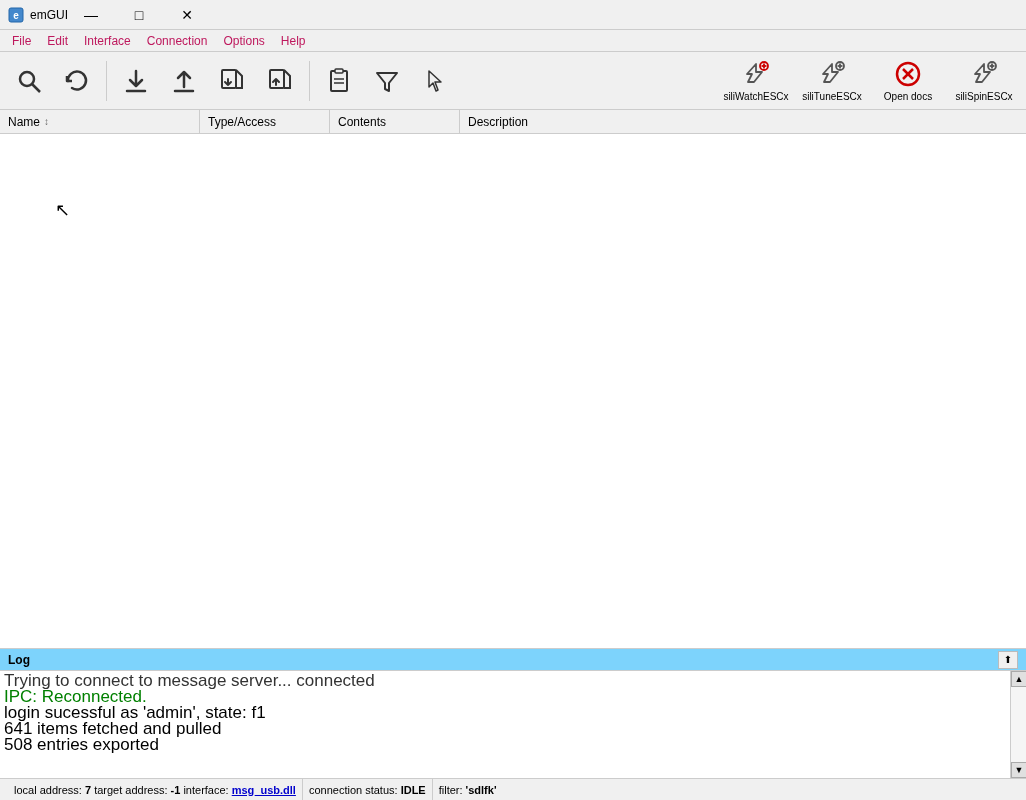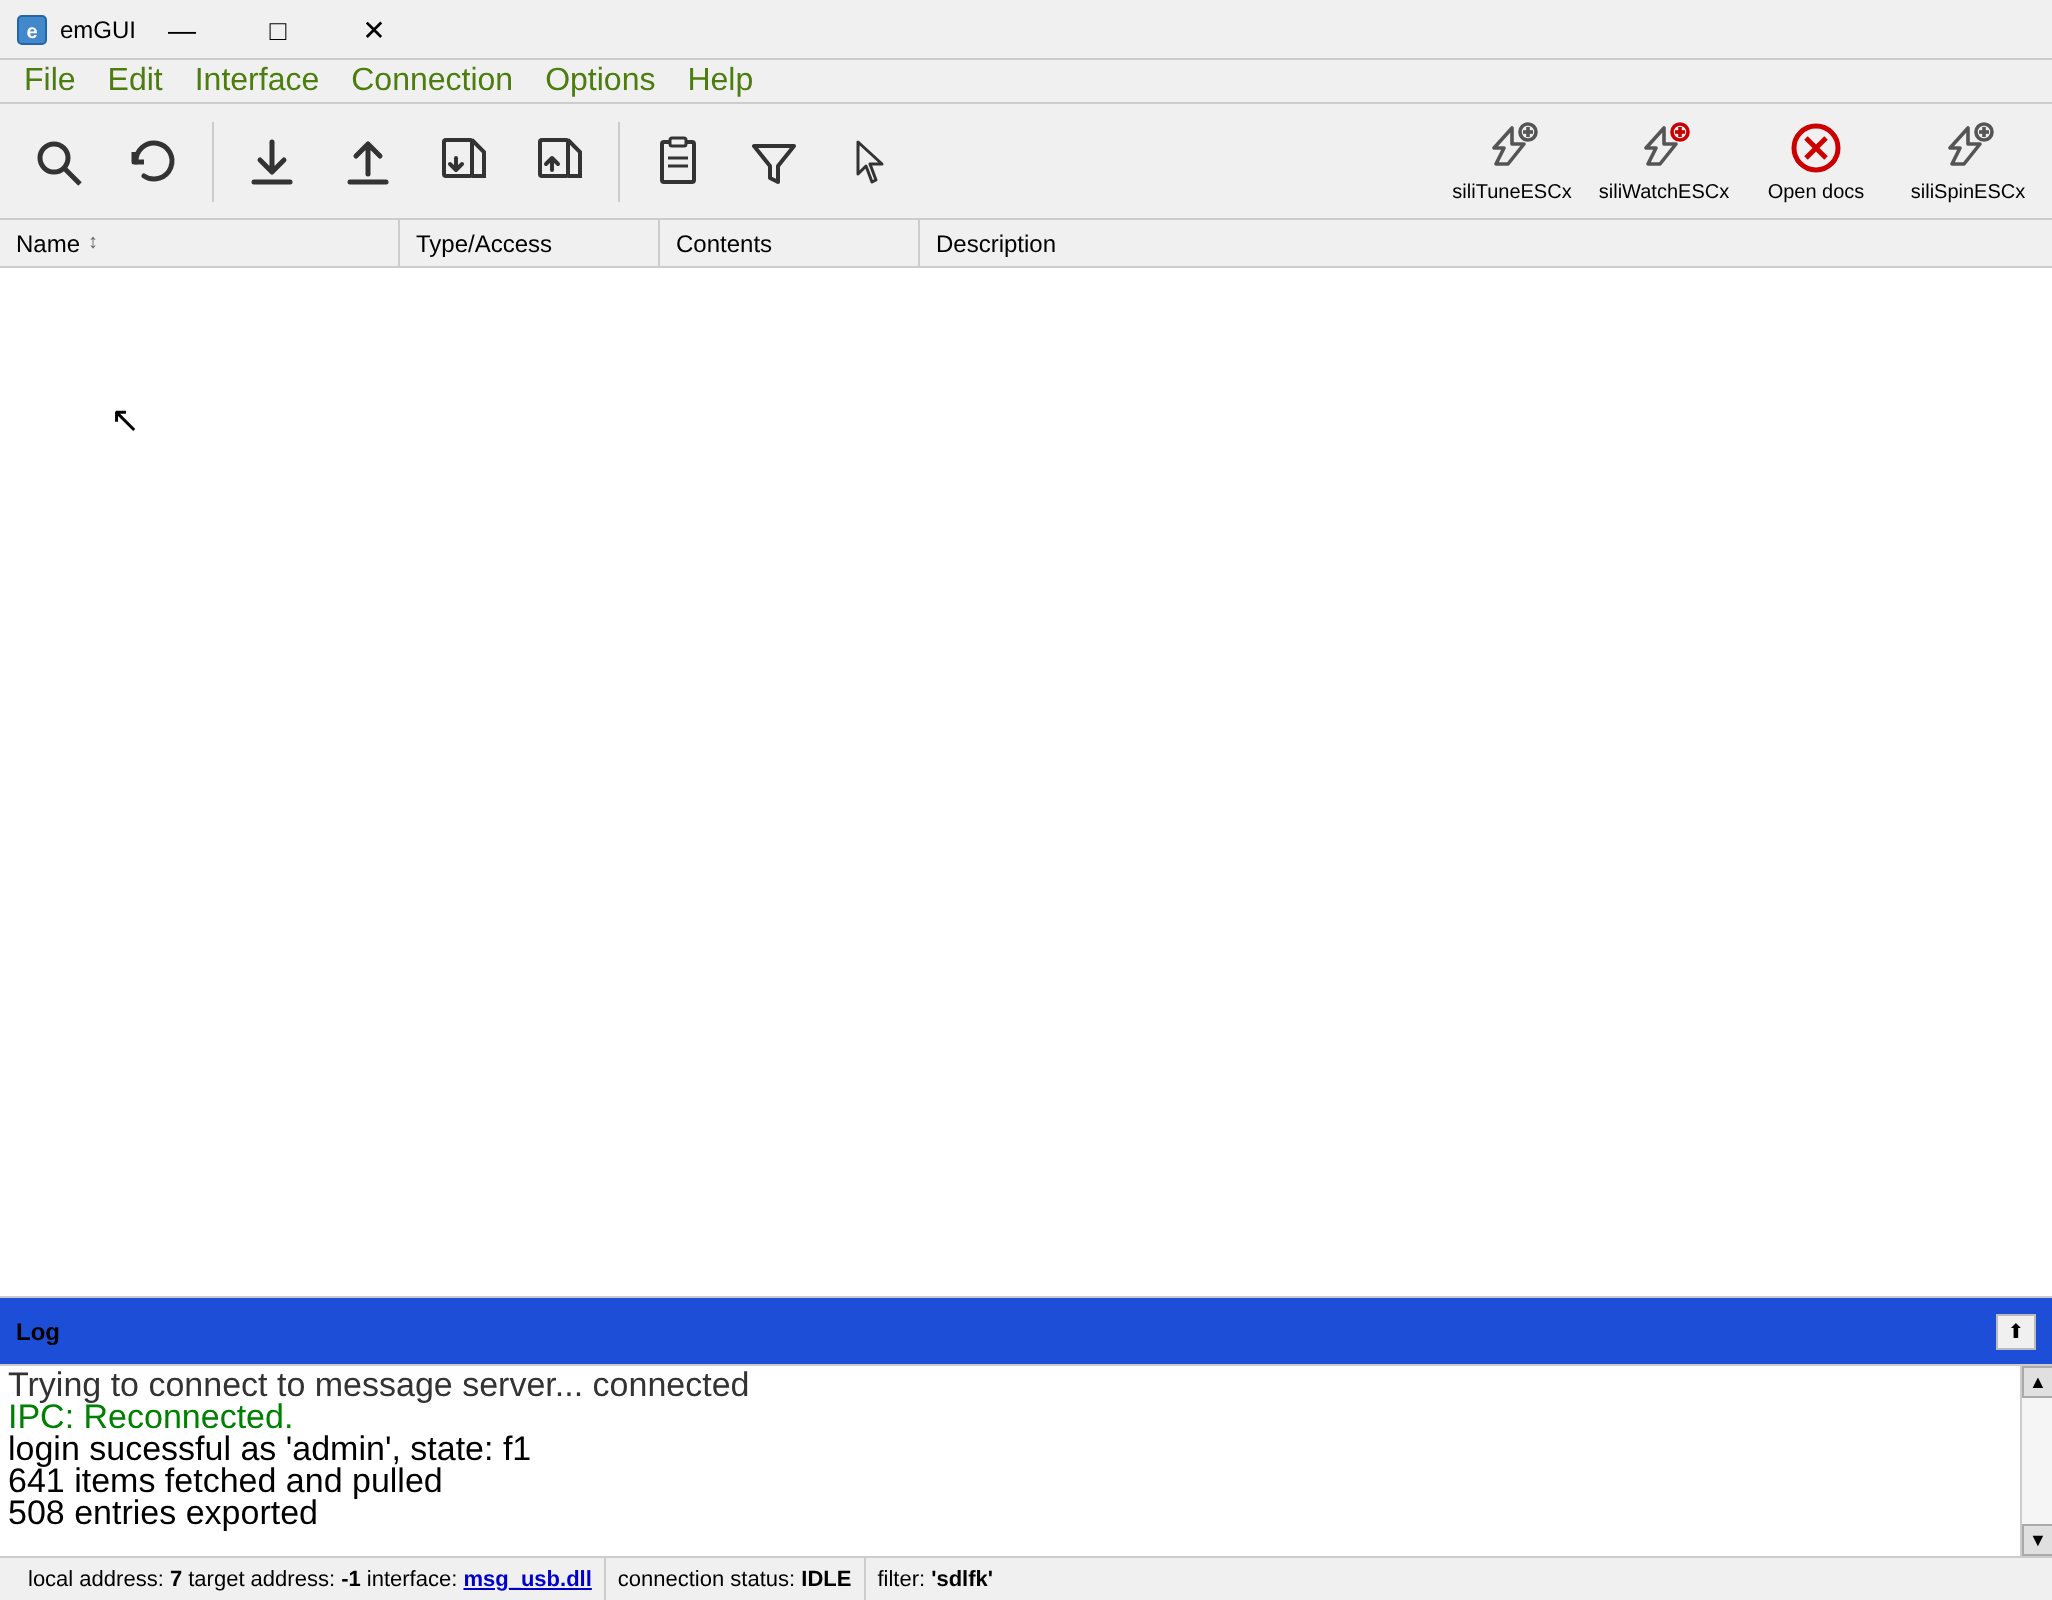--- a/index.html
+++ b/index.html
@@ -53,22 +53,22 @@
       background: #f0f0f0;
       height: 22px;
       display: flex;
       align-items: center;
       padding: 0 4px;
       border-bottom: 1px solid #ccc;
     }
     .menu-item {
       padding: 2px 8px;
       cursor: pointer;
-      font-size: 16px;
-      color: #4d7c0f;
+      font-size: 12px;
+      color: #be185d;
       height: 100%;
       display: flex;
       align-items: center;
     }
 
     
     #toolbar {
       background: #f0f0f0;
       height: 58px;
       display: flex;
@@ -163,22 +163,22 @@
     }
 
     
     #log-section {
       height: 130px;
       display: flex;
       flex-direction: column;
       border-top: 1px solid #ccc;
     }
     #log-header {
-      background: #1d4ed8;
-      height: 34px;
+      background: #7dd3fc;
+      height: 22px;
       display: flex;
       align-items: center;
       padding: 0 8px;
       border-bottom: 1px solid #ccc;
       justify-content: space-between;
     }
     #log-header-title {
       font-size: 12px;
       font-weight: bold;
     }
@@ -358,39 +358,39 @@
     </svg>
   </button>
 
   <button class="tool-btn" title="Select">
     <svg width="28" height="28" viewBox="0 0 28 28">
       <path d="M8 4 L8 20 L12 16 L15 24 L17 23 L14 15 L20 15 Z" stroke="#333" stroke-width="1.5" fill="none" stroke-linejoin="round"></path>
     </svg>
   </button>
 
   <div id="right-tools">
+
+    <button class="right-tool-btn">
+      <svg class="icon-svg" viewBox="0 0 28 28" fill="none">
+        <path d="M6 22 L10 14 L5 14 L14 4 L14 12 L20 12 L12 22 Z" stroke="#555" stroke-width="1.8" fill="none" stroke-linejoin="round"></path>
+        <circle cx="22" cy="6" r="4" stroke="#cc0000" stroke-width="1.8" fill="none"></circle>
+        <line x1="19.5" y1="6" x2="24.5" y2="6" stroke="#cc0000" stroke-width="1.8"></line>
+        <line x1="22" y1="3.5" x2="22" y2="8.5" stroke="#cc0000" stroke-width="1.8"></line>
+      </svg>
+      <span>siliWatchESCx</span>
+    </button>
 
     <button class="right-tool-btn">
       <svg class="icon-svg" viewBox="0 0 28 28" fill="none">
         <path d="M6 22 L10 14 L5 14 L14 4 L14 12 L20 12 L12 22 Z" stroke="#555" stroke-width="1.8" fill="none" stroke-linejoin="round"></path>
         <circle cx="22" cy="6" r="4" stroke="#555" stroke-width="1.8" fill="none"></circle>
         <line x1="19.5" y1="6" x2="24.5" y2="6" stroke="#555" stroke-width="1.8"></line>
         <line x1="22" y1="3.5" x2="22" y2="8.5" stroke="#555" stroke-width="1.8"></line>
       </svg>
       <span>siliTuneESCx</span>
-    </button>
-
-    <button class="right-tool-btn">
-      <svg class="icon-svg" viewBox="0 0 28 28" fill="none">
-        <path d="M6 22 L10 14 L5 14 L14 4 L14 12 L20 12 L12 22 Z" stroke="#555" stroke-width="1.8" fill="none" stroke-linejoin="round"></path>
-        <circle cx="22" cy="6" r="4" stroke="#cc0000" stroke-width="1.8" fill="none"></circle>
-        <line x1="19.5" y1="6" x2="24.5" y2="6" stroke="#cc0000" stroke-width="1.8"></line>
-        <line x1="22" y1="3.5" x2="22" y2="8.5" stroke="#cc0000" stroke-width="1.8"></line>
-      </svg>
-      <span>siliWatchESCx</span>
     </button>
 
     <button class="right-tool-btn">
       <svg class="icon-svg" viewBox="0 0 28 28" fill="none">
         <circle cx="14" cy="14" r="11" stroke="#cc0000" stroke-width="2.5" fill="none"></circle>
         <line x1="9" y1="9" x2="19" y2="19" stroke="#cc0000" stroke-width="2.5"></line>
         <line x1="19" y1="9" x2="9" y2="19" stroke="#cc0000" stroke-width="2.5"></line>
       </svg>
       <span>Open docs</span>
     </button>

